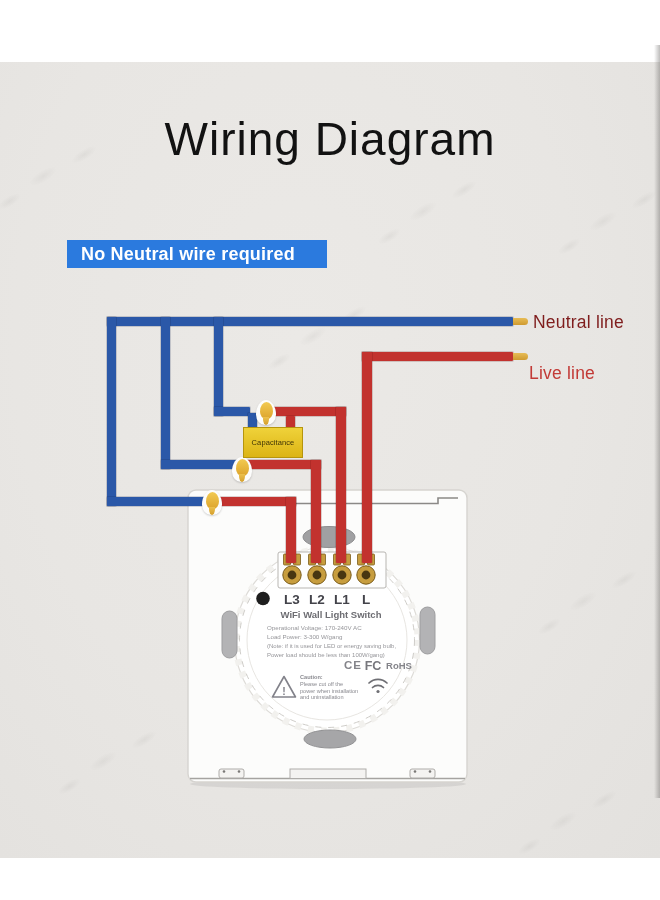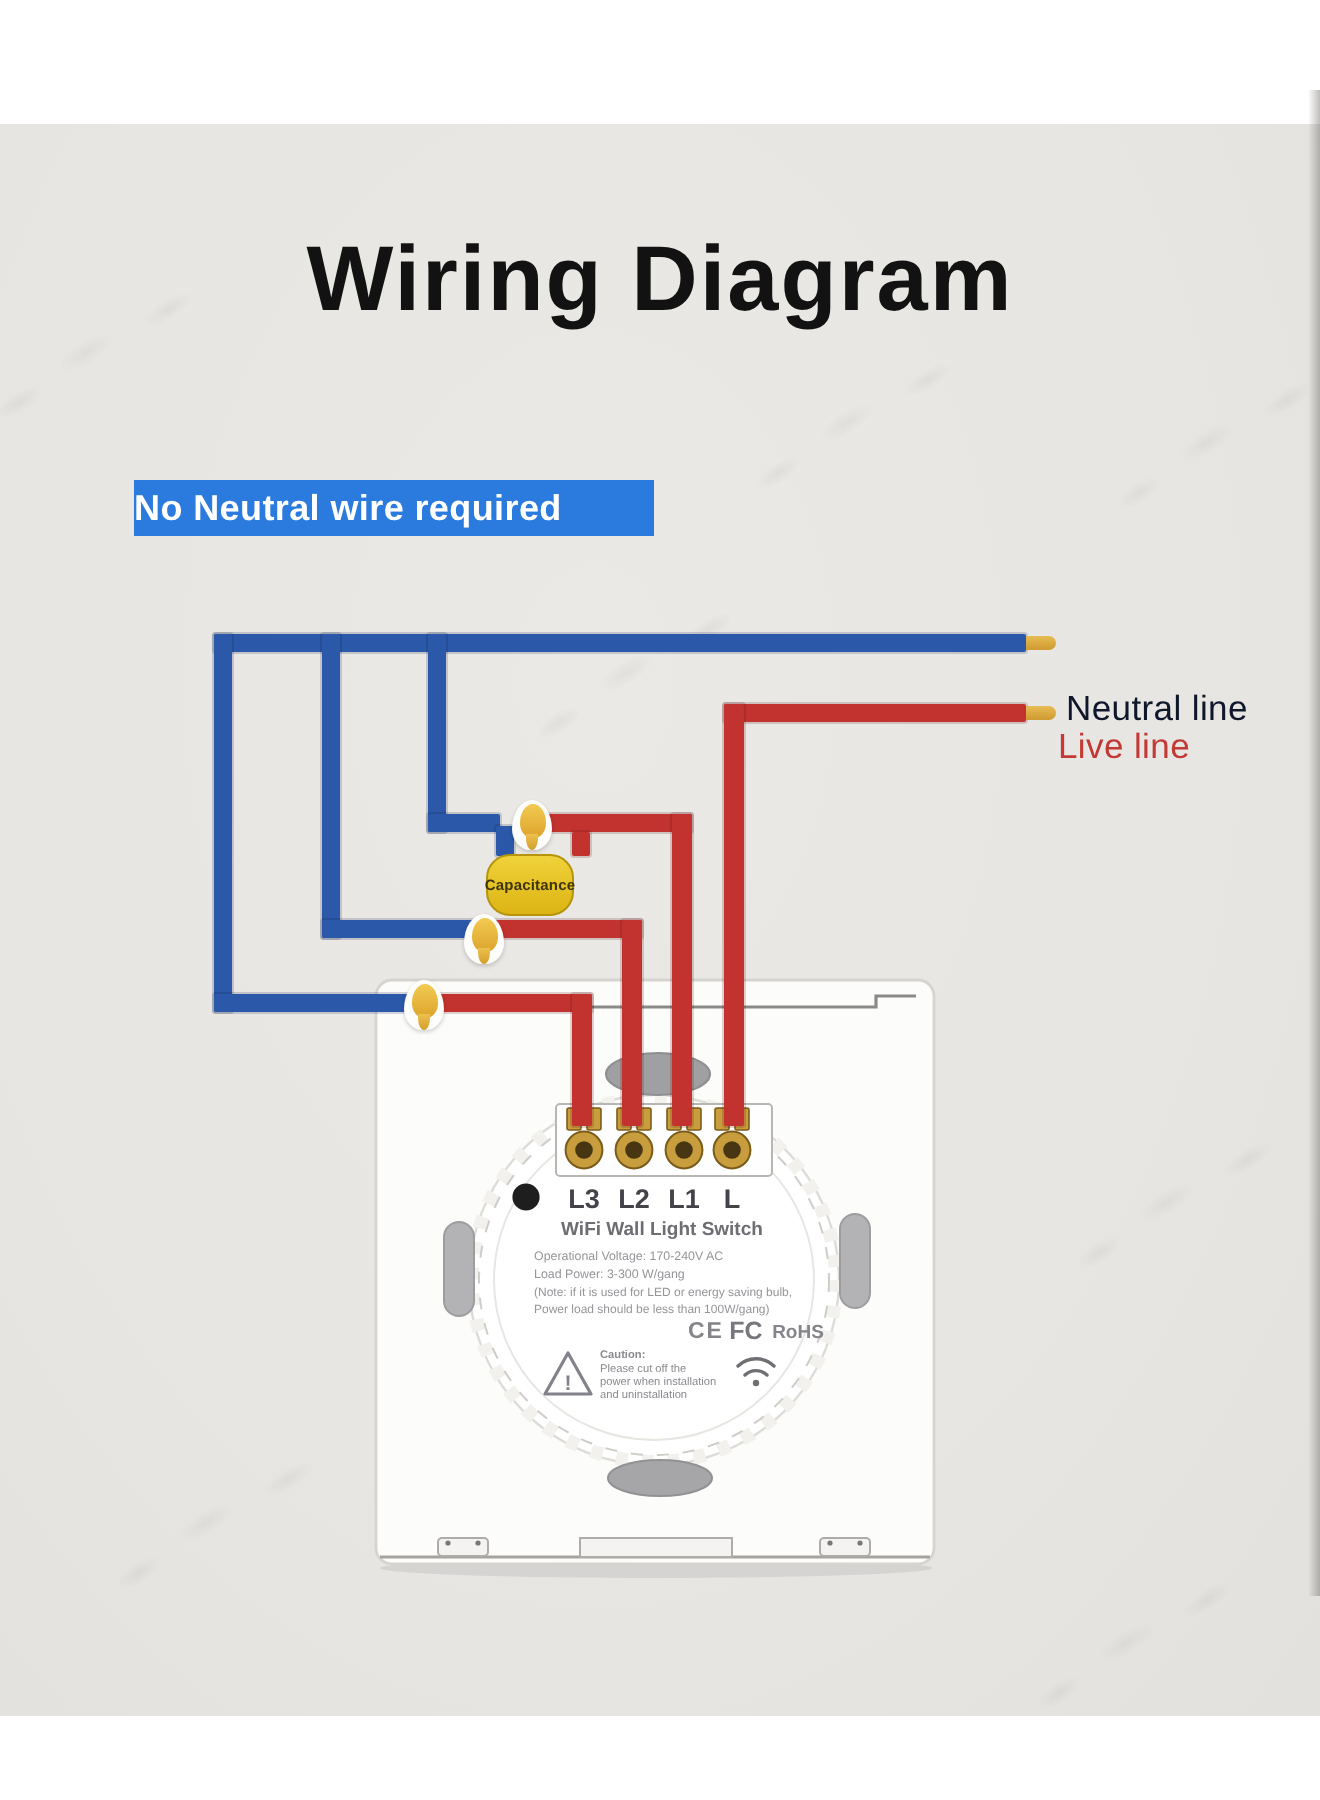--- a/index.html
+++ b/index.html
@@ -10,45 +10,45 @@
   
   .smudge{position:absolute;width:140px;height:34px;opacity:.5;transform:rotate(-32deg);
           background:
             radial-gradient(ellipse 18px 7px at 15% 55%, rgba(140,138,134,.22), transparent 70%),
             radial-gradient(ellipse 22px 8px at 45% 45%, rgba(140,138,134,.20), transparent 70%),
             radial-gradient(ellipse 20px 7px at 78% 55%, rgba(140,138,134,.22), transparent 70%);}
   .edge-strip{position:absolute;left:654px;top:45px;width:6px;height:753px;
           background:linear-gradient(to right, rgba(0,0,0,0), rgba(110,108,106,.45));}
   
   .title{position:absolute;left:0;top:112px;width:660px;text-align:center;
-         font-size:46px;font-weight:700;color:#121212;letter-spacing:1px;}
+         font-size:46px;font-weight:400;color:#121212;letter-spacing:1px;}
   .banner{position:absolute;left:67px;top:240px;width:260px;height:28px;background:#2b7ade;
-          color:#ffffff;font-size:18px;font-weight:700;line-height:28px;
+          color:#ffffff;font-size:18px;font-weight:700;line-height:28px;padding-left:14px;
           box-sizing:border-box;letter-spacing:.2px;}
   
   .wire{position:absolute;border-radius:1px;}
   .blue{background:#2b58a8;box-shadow:0 0 0 1px rgba(15,35,80,.18);}
   .red{background:#c2322e;box-shadow:0 0 0 1px rgba(90,10,10,.18);}
   .tip{position:absolute;background:linear-gradient(#e7bc55,#cf9a30);border-radius:0 4px 4px 0;}
   
   .cap{position:absolute;width:20px;height:27px;}
   .cap .halo{position:absolute;left:0;top:0;width:20px;height:25px;background:#fdfdfc;
        border-radius:50% 50% 46% 46% / 58% 58% 42% 42%;box-shadow:0 1px 2px rgba(0,0,0,.18);}
   .cap .bulb{position:absolute;left:3.5px;top:2px;width:13px;height:17px;
        background:linear-gradient(#f2ca52,#dda42c);border-radius:50% 50% 44% 44%/56% 56% 44% 44%;}
   .cap .point{position:absolute;left:7px;top:17px;width:6px;height:8px;
        background:linear-gradient(#ecc14d,#d49e2d);border-radius:0 0 60% 60%/0 0 90% 90%;}
   
-  .capacitor{position:absolute;left:243px;top:427px;width:44px;height:31px;
-       background:linear-gradient(#efd23a,#dcb414);border:1px solid #b6950d;border-radius:12px;
+  .capacitor{position:absolute;left:243px;top:427px;width:60px;height:31px;
+       background:linear-gradient(#efd23a,#dcb414);border:1px solid #b6950d;border-radius:0;
        display:flex;align-items:center;justify-content:center;box-sizing:border-box;
-       font-size:7.5px;font-weight:700;color:#3f3405;letter-spacing:.1px;}
+       font-size:7.5px;font-weight:400;color:#3f3405;letter-spacing:.1px;}
   
   .lbl{position:absolute;font-size:17.5px;font-weight:500;letter-spacing:.2px;}
-  .lbl.neutral{left:533px;top:312px;color:#0f172a;margin-top:32px;}
+  .lbl.neutral{left:533px;top:312px;color:#7f1d1d;}
   .lbl.live{left:529px;top:363px;color:#c23a36;}
   .device-svg{position:absolute;left:178px;top:481px;}
 </style>
 </head>
 <body>
 
 <div class="screen">
 
   <div class="photo">
     <div class="smudge" style="left:-20px;top:95px;"></div>

